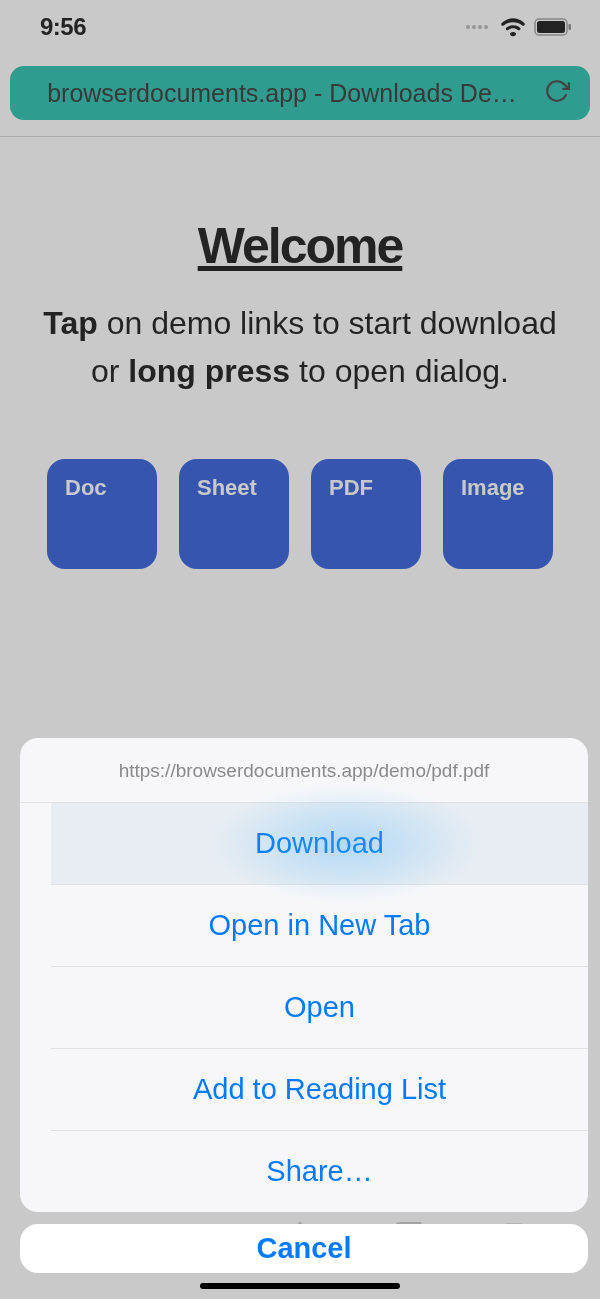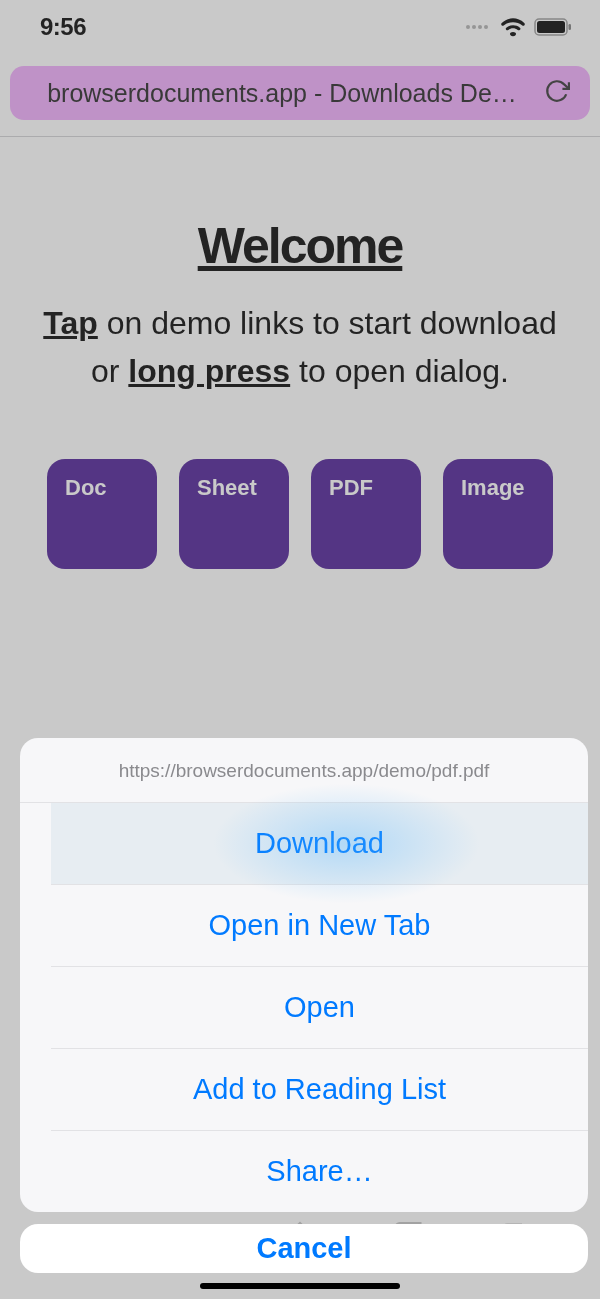--- a/index.html
+++ b/index.html
@@ -39,21 +39,21 @@
       width: 4px; height: 4px; border-radius: 50%; background: #b0b0b0;
     }
     .wifi-icon svg, .battery-icon svg { display: block; }
 
     
     .url-bar-wrap {
       padding: 12px 10px 16px 10px;
       border-bottom: 1px solid #d1d1d4;
     }
     .url-bar {
-      background: #f0abfc;
+      background: #14b8a6;
       height: 54px;
       border-radius: 14px;
       display: flex;
       align-items: center;
       justify-content: space-between;
       padding: 0 20px;
     }
     .url-text {
       font-size: 25px;
       color: #222;
@@ -78,31 +78,31 @@
       margin-bottom: 24px;
       text-decoration: underline;
     }
     .page-instruction {
       font-size: 32px;
       line-height: 1.5;
       color: #000;
       font-weight: 400;
       margin-bottom: 64px;
     }
-    .page-instruction .bold { font-weight: 700; text-decoration: underline; }
+    .page-instruction .bold { font-weight: 700; }
 
     .tiles {
       display: flex;
       gap: 22px;
       justify-content: center;
     }
     .tile {
       width: 110px;
       height: 110px;
-      background: #4c1d95;
+      background: #1d4ed8;
       border-radius: 18px;
       padding: 16px 18px;
       text-align: left;
     }
     .tile-label {
       color: #fff;
       font-size: 22px;
       font-weight: 600;
     }
 

